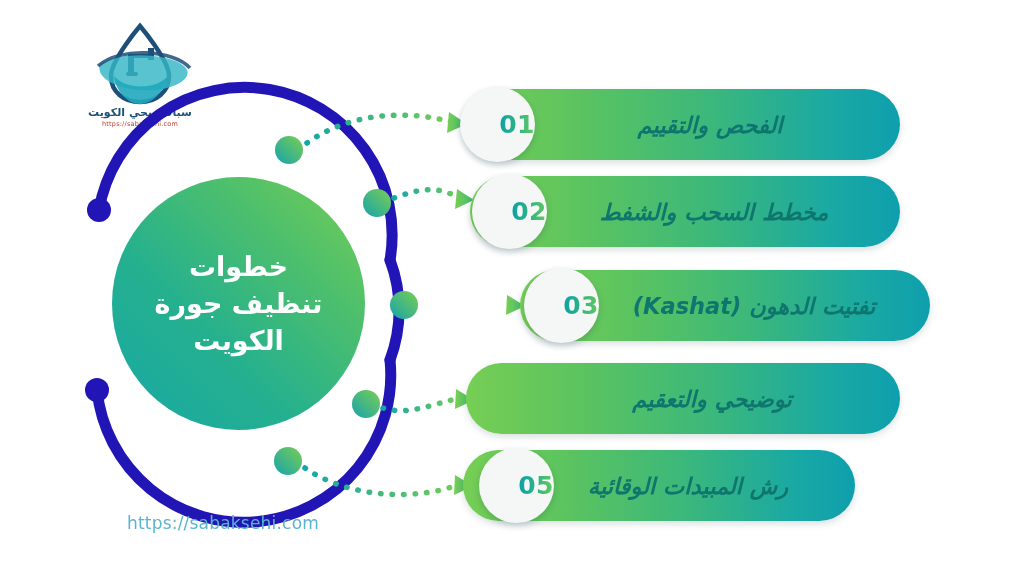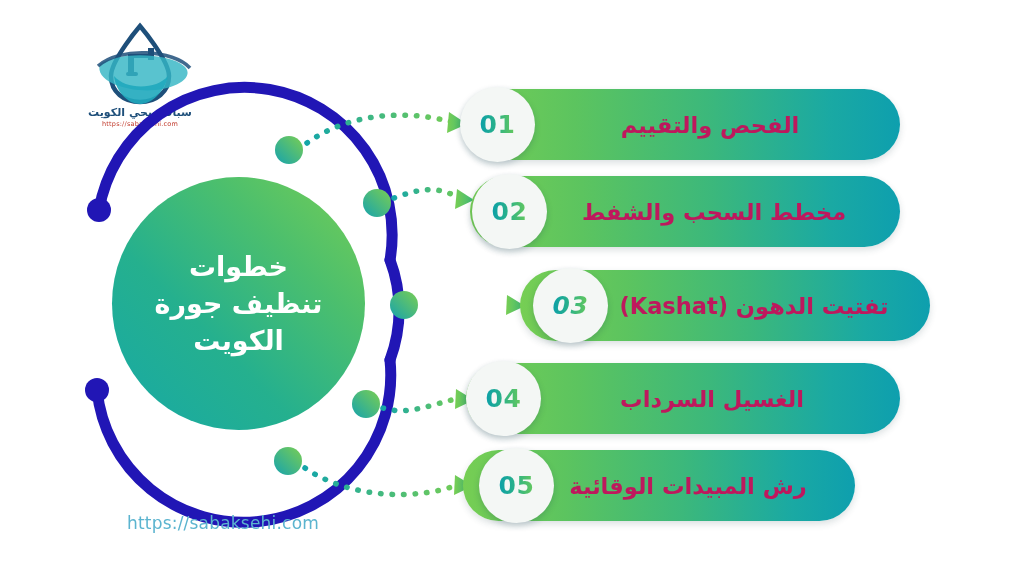--- a/index.html
+++ b/index.html
@@ -108,37 +108,37 @@
   .pill-label {
     position: absolute;
     top: 0;
     bottom: 0;
     right: 28px;
     left: 86px;
     display: flex;
     align-items: center;
     justify-content: center;
     direction: rtl;
-    color: #be185d;
+    color: #0f766e;
     font-size: 22.5px;
     font-weight: 700;
     letter-spacing: 0px;
     white-space: nowrap;
+    font-style: italic;
   }
   .num-badge {
     position: absolute;
     top: -2px;
     width: 75px;
     height: 75px;
     border-radius: 50%;
     background: #f4f7f5;
     box-shadow: 0 3px 6px rgba(25, 70, 80, 0.22);
     display: flex;
     align-items: center;
-    justify-content: center;
   }
   .num-text {
     direction: ltr;
     font-size: 25px;
     font-weight: 700;
     background: linear-gradient(90deg, #0ca0a8 0%, #2bb287 48%, #66c95c 100%);
     -webkit-background-clip: text;
     background-clip: text;
     color: transparent;
     letter-spacing: 0.5px;
@@ -241,31 +241,28 @@
     <div class="pill"></div>
     <div class="pill-label">مخطط السحب والشفط</div>
     <div class="num-badge" style="left:2px;">
       <span class="num-text">02</span>
     </div>
   </div>
 
   <div class="step-row" style="left:520px; top:270px; width:410px;">
     <div class="pill"></div>
     <div class="pill-label">تفتيت الدهون (Kashat)</div>
-    <div class="num-badge" style="left:13px;font-style:italic;">
+    <div class="num-badge" style="left:4px;">
       <span class="num-text">03</span>
     </div>
   </div>
 
   <div class="step-row" style="left:466px; top:363px; width:434px;">
     <div class="pill"></div>
-    <div class="pill-label">الغسيل السرداب</div>
-    <div class="num-badge" style="left:0px;">
-      <span class="num-text">04</span>
-    </div>
+    <div class="pill-label">توضيحي والتعقيم</div>
   </div>
 
   <div class="step-row" style="left:463px; top:450px; width:392px;">
     <div class="pill"></div>
     <div class="pill-label">رش المبيدات الوقائية</div>
     <div class="num-badge" style="left:16px;">
       <span class="num-text">05</span>
     </div>
   </div>
 

